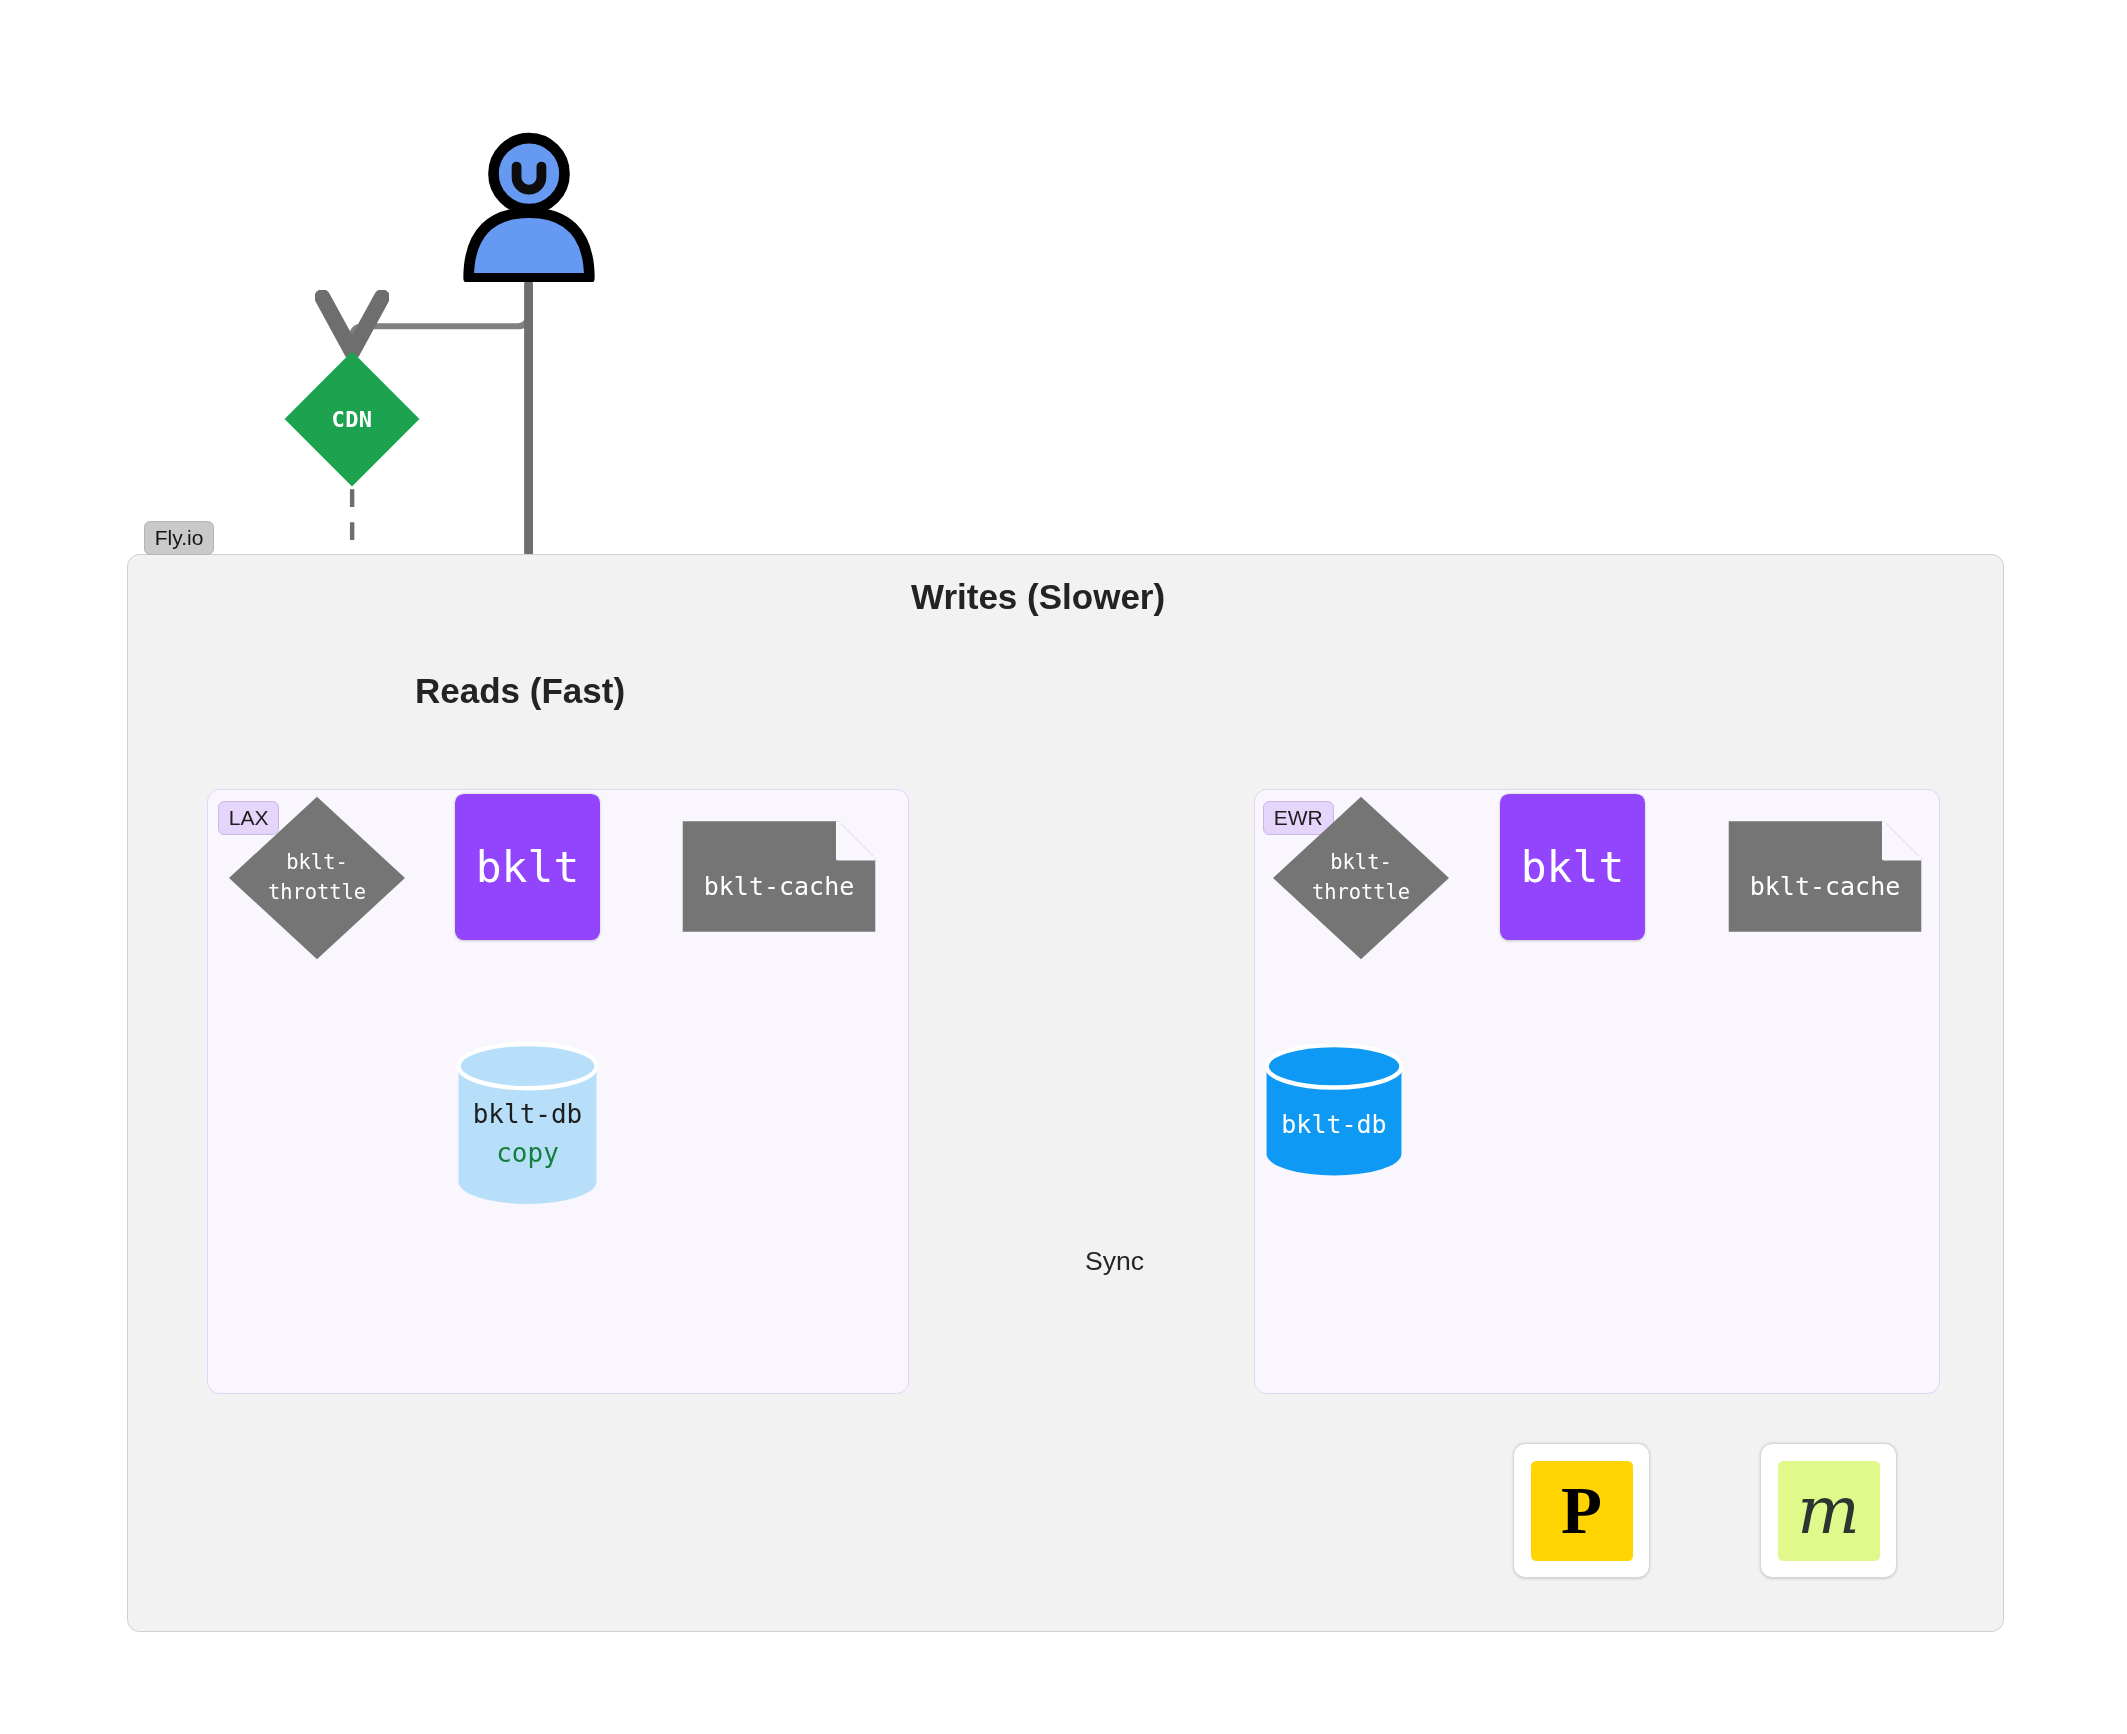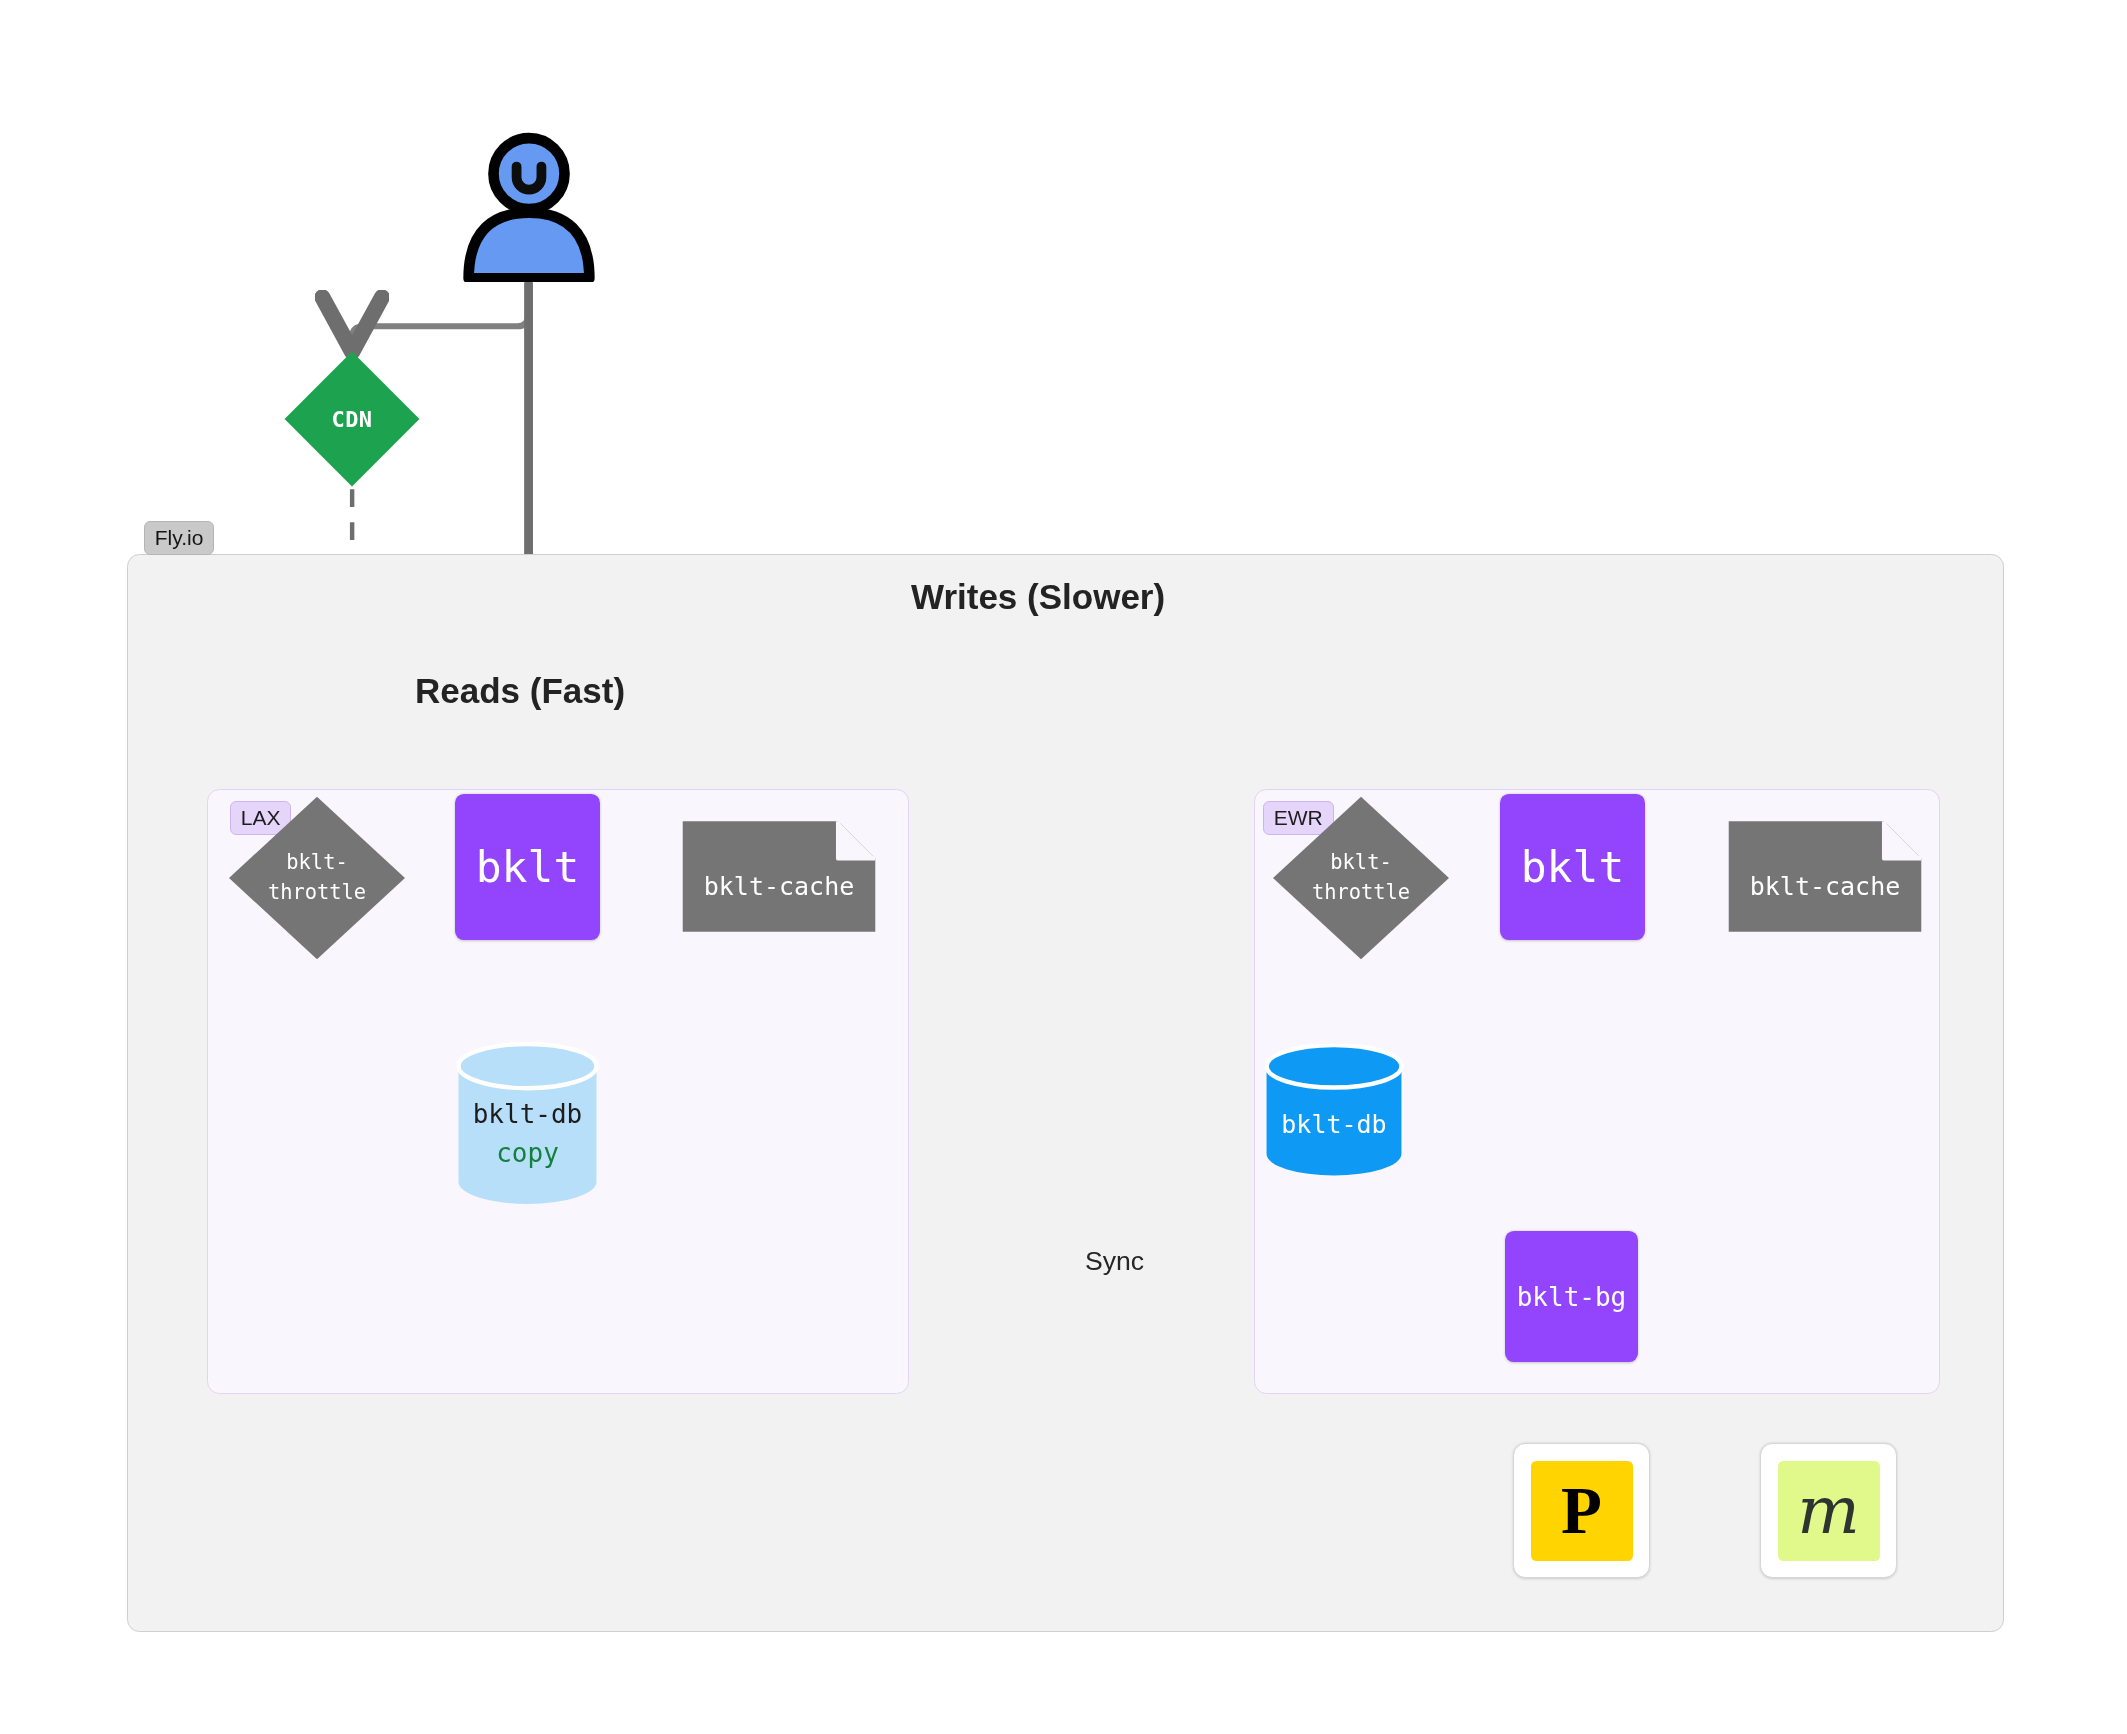--- a/index.html
+++ b/index.html
@@ -74,21 +74,21 @@
     <path d="M 1505 1305 Q 1505 1425 1470 1425 L 1285 1425" fill="none" stroke="#BDBDBD" stroke-width="4.5" stroke-linecap="round"></path>
     <path d="M 1166 1425 L 633 1425 Q 596 1425 596 1388 L 596 1360" fill="none" stroke="#BDBDBD" stroke-width="4.5" stroke-linecap="round" marker-end="url(#ah-light)"></path>
   </svg>
 
   <div style="position:absolute;left:127px;top:554px;width:1875px;height:1076px;
               background:#F2F2F2;border:1.3px solid #CFCFCF;border-radius:12.4px;"></div>
   <div class="panel-tag" style="left:144px;top:521px;text-align:center;">Fly.io</div>
 
   <div style="position:absolute;left:207px;top:789px;width:700px;height:603px;
               background:#F9F6FE;border:1.3px solid #E3D4F7;border-radius:12.4px;"></div>
-  <div class="region-tag" style="left:218px;top:801px;margin-left:12px;">LAX</div>
+  <div class="region-tag" style="left:218px;top:801px;">LAX</div>
 
   <div style="position:absolute;left:1254px;top:789px;width:684px;height:603px;
               background:#F9F6FE;border:1.3px solid #E3D4F7;border-radius:12.4px;"></div>
   <div class="region-tag" style="left:1263px;top:801px;">EWR</div>
 
   <div class="node" style="left:458px;top:131px;width:142px;height:151px;">
     <svg width="142" height="151" viewBox="0 0 160 170">
       <ellipse cx="80" cy="48" rx="40" ry="40" fill="#6699F2" stroke="#000" stroke-width="12"></ellipse>
       <path d="M12 166 C12 112, 40 92, 80 92 C120 92, 148 112, 148 166 Z" fill="#6699F2" stroke="#000" stroke-width="12" stroke-linejoin="round"></path>
       <path d="M66 40 L66 52 A14 14 0 0 0 94 52 L94 40" fill="none" stroke="#0d0d0d" stroke-width="11" stroke-linecap="round"></path>
@@ -164,23 +164,20 @@
   <div class="node" style="left:1263px;top:1044px;width:142px;height:135px;">
     <svg width="142" height="135" viewBox="0 0 160 152" style="position:absolute;left:0;top:0;">
       <path d="M4 25 L4 124 A76 24 0 0 0 156 124 L156 25 Z" fill="#0E9AF4"></path>
       <ellipse cx="80" cy="25" rx="76" ry="24" fill="#0E9AF4" stroke="#ffffff" stroke-width="5"></ellipse>
     </svg>
     <span class="mono" style="position:relative;color:#fff;font-size:25px;margin-top:26.6px;">bklt-db</span>
   </div>
 
 
 
-  <div class="node shadowbox" style="left:1505px;top:1231px;width:133px;height:131px;background:#9245FC;border-radius:8.9px;">
-    <span class="mono" style="color:#fff;font-size:26px;">bklt-bg</span>
-  </div>
 
   <div class="node" style="left:1513px;top:1443px;width:137px;height:135px;background:#ffffff;
               border:1.3px solid #D6D6D6;border-radius:12.4px;box-shadow:0 0.9px 2.7px rgba(0,0,0,.16);">
     <div style="width:102px;height:100px;background:#FFD400;border-radius:5.3px;
                 display:flex;align-items:center;justify-content:center;">
       <span style="font-family:'Liberation Serif',serif;font-weight:bold;font-size:67px;color:#000;line-height:1;">P</span>
     </div>
   </div>
 
   <div class="node" style="left:1760px;top:1443px;width:137px;height:135px;background:#ffffff;

